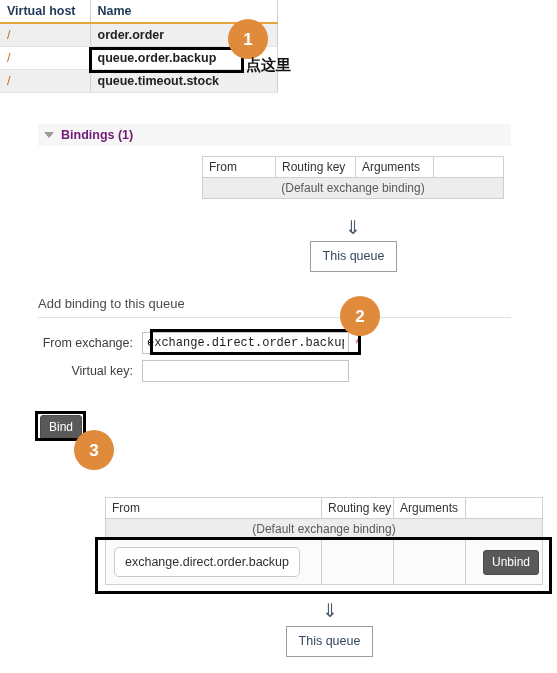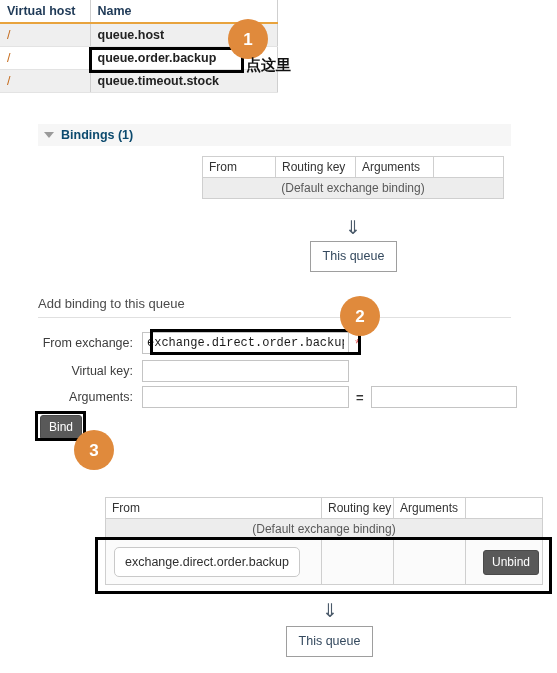--- a/index.html
+++ b/index.html
@@ -94,21 +94,21 @@
     padding-left: 6px;
   }
   .tri {
     width: 0; height: 0;
     border-left: 5px solid transparent;
     border-right: 5px solid transparent;
     border-top: 6px solid #9a9a9a;
     margin-right: 7px;
   }
   .section-head .title {
-    font-size: 12.5px; font-weight: bold; color: #0c4a6e;
+    font-size: 12.5px; font-weight: bold; color: #701a75;
   }
   #bindings1-head { left: 38px; top: 124px; width: 473px; }
   #bindings2-head { left: 18px; top: 465px; width: 493px; }
 
   
   .bind-table {
     position: absolute;
     border-collapse: collapse;
     table-layout: fixed;
     background: #fff;
@@ -231,21 +231,21 @@
       </colgroup>
     <thead>
       <tr>
         <th>Virtual host</th>
         <th>Name</th>
       </tr>
     </thead>
     <tbody>
       <tr class="odd">
         <td class="col-vhost">/</td>
-        <td class="col-name">queue.host</td>
+        <td class="col-name">order.order</td>
       </tr>
       <tr class="even">
         <td class="col-vhost">/</td>
         <td class="col-name">queue.order.backup</td>
       </tr>
       <tr class="odd">
         <td class="col-vhost">/</td>
         <td class="col-name">queue.timeout.stock</td>
       </tr>
     </tbody>
@@ -292,26 +292,20 @@
     <span class="form-label">From exchange:</span>
     <input class="txt" type="text" value="exchange.direct.order.backup" style="">
     <span class="req-star">*</span>
   </div>
 
   <div class="form-row" id="row-routing">
     <span class="form-label">Virtual key:</span>
     <input class="txt" type="text" value="" style="">
   </div>
 
-  <div class="form-row" id="row-args">
-    <span class="form-label">Arguments:</span>
-    <input class="txt a1" type="text" value="" style="">
-    <span class="eq">=</span>
-    <input class="txt a2" type="text" value="" style="">
-  </div>
 
   <div class="btn-dark" id="bind-button">Bind</div>
   <div class="hl-box" id="hl-from-exchange"></div>
   <div class="badge" id="badge-2">2</div>
   <div class="hl-box" id="hl-bind-btn"></div>
   <div class="badge" id="badge-3">3</div>
 
 
   <table class="bind-table" id="bindings2-table">
     <colgroup>

